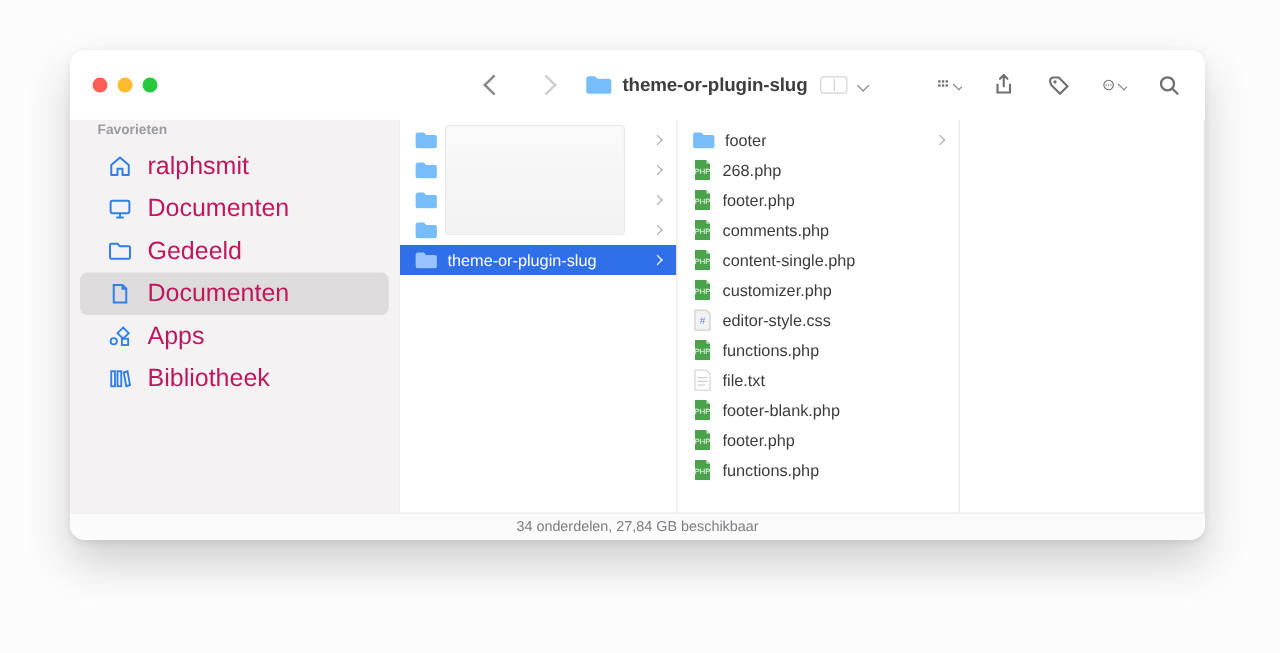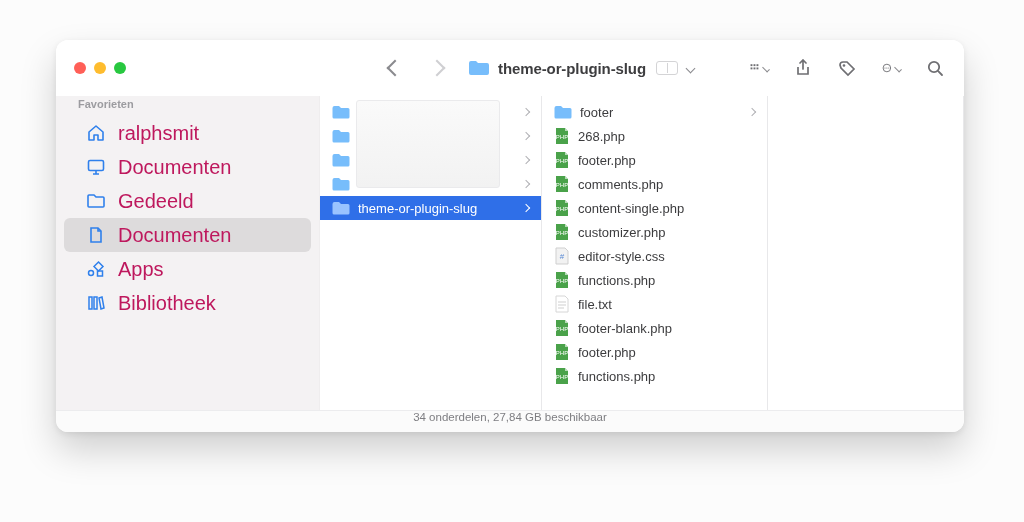--- a/index.html
+++ b/index.html
@@ -126,21 +126,21 @@
       border-radius:3px;
       background:linear-gradient(#fafafa,#f2f2f2);
       border:1px solid #eaeaec;
     }
 
     
     .footer {
       height:22px;
       border-top:1px solid #ececee;
       background:#fbfbfb;
-      display:flex; justify-content:center;
+      display:flex; align-items:center; justify-content:center;
       font-size:11.5px; color:#7e7e82;
     }
   </style>
 </head>
 <body>
 
 <svg width="0" height="0" style="position:absolute">
   <defs>
     <g id="i-home">
         <path d="M3 9 L10 3 L17 9 V17 H12 V12 H8 V17 H3 Z" fill="none" stroke="currentColor" stroke-width="1.6" stroke-linejoin="round"></path>

